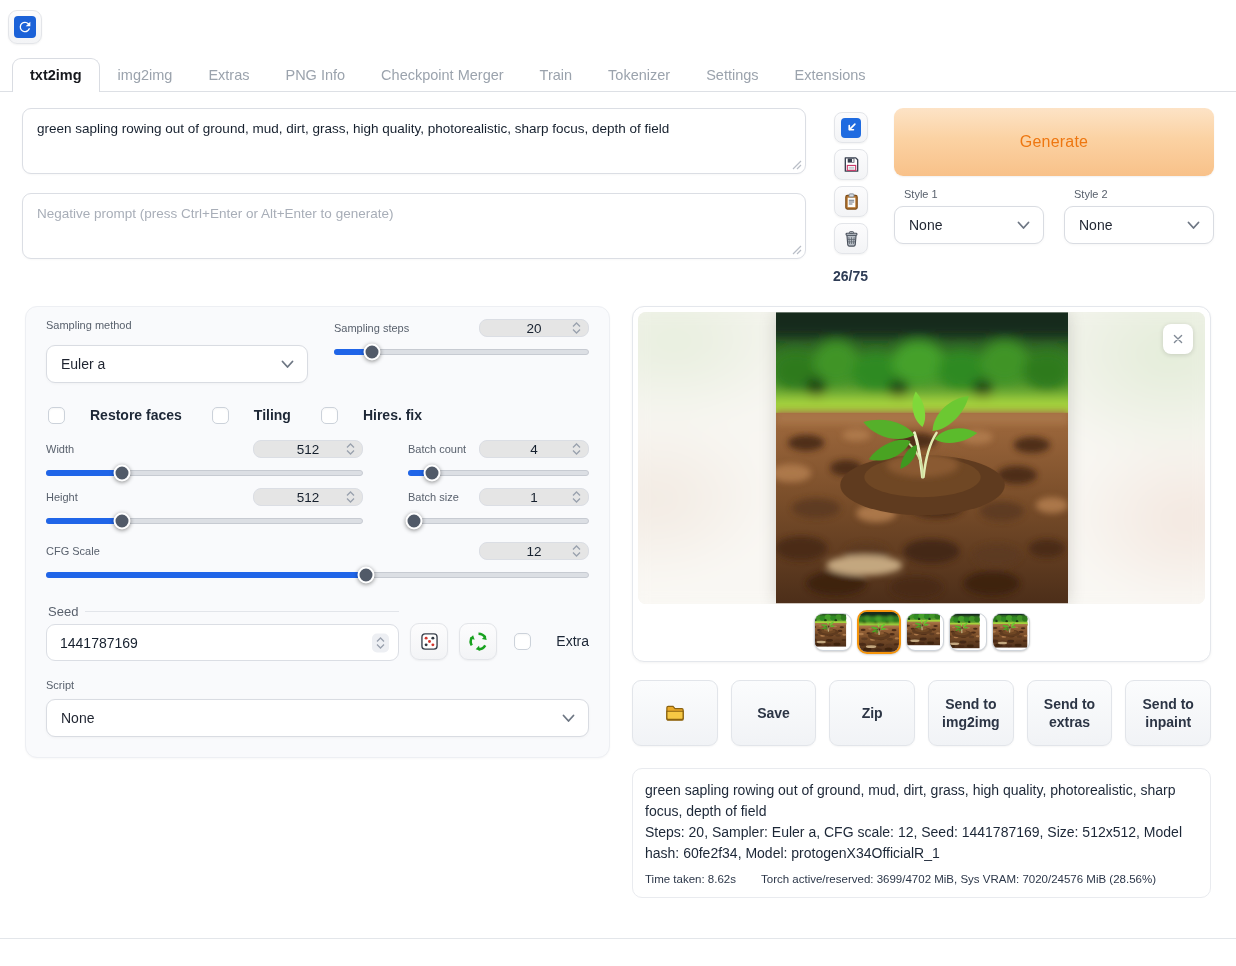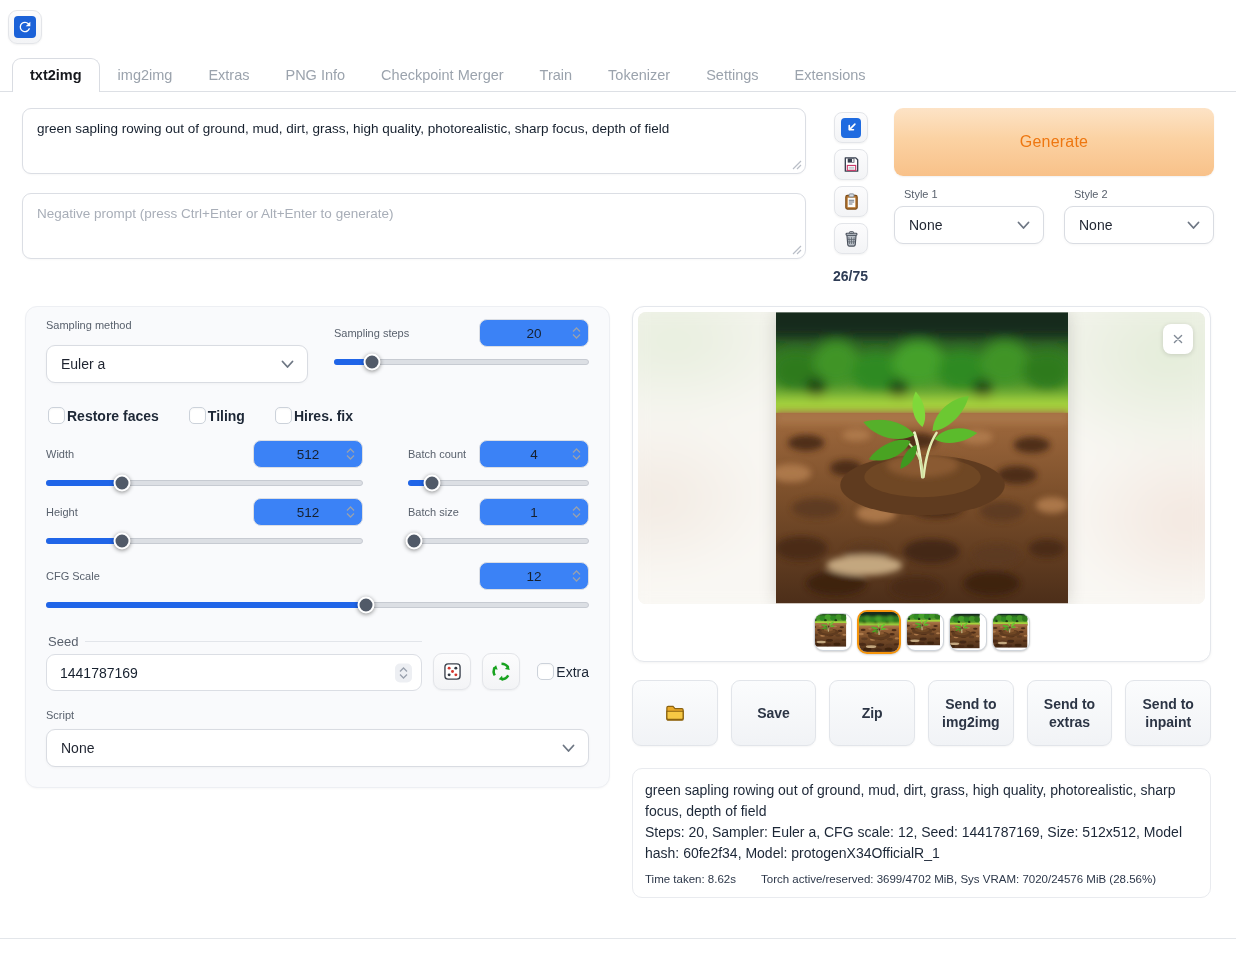--- a/index.html
+++ b/index.html
@@ -47,30 +47,30 @@
   .lbl{font-size:11px;color:#59616d}
 
   
   .main-row{display:flex;gap:22px;align-items:flex-start;padding-left:11px}
   .settings-panel{width:585px;background:#f9fafc;border:1px solid #edeff3;border-radius:12px;padding:12px 20px 20px;box-shadow:0 1px 2px rgba(0,0,0,.03)}
   .srow1{display:flex;gap:26px;margin-bottom:24px}
   .sm-col{width:262px}
   .sm-col .lbl{margin-bottom:14px}
   .ss-col{flex:1}
   .hdr{display:flex;align-items:center;justify-content:space-between;margin-bottom:6px}
-  .numbox{position:relative;display:flex;align-items:center;justify-content:center;width:110px;height:28px;background:#3b82f6;
+  .numbox{position:relative;display:flex;align-items:center;justify-content:center;width:110px;height:18px;background:#e5e5e5;
     border:1px solid #dbdee4;border-radius:8px;font-size:13.5px;color:#16202e;cursor:text}
   .numbox .spin{position:absolute;right:7px;top:50%;transform:translateY(-50%);display:flex;flex-direction:column;gap:1px;align-items:center}
   .slider{position:relative;height:18px;margin-top:6px;cursor:pointer}
   .slider::before{content:"";position:absolute;left:0;right:0;top:50%;transform:translateY(-50%);height:4px;background:#dcdfe4;border:1px solid #c7cbd2;border-radius:3px}
   .slider .fill{position:absolute;left:0;top:50%;transform:translateY(-50%);width:var(--p);height:6px;background:#2065e8;border-radius:4px}
   .slider .thumb{position:absolute;top:50%;left:var(--p);transform:translate(-50%,-50%);width:17px;height:17px;border-radius:50%;
     background:#515a68;border:2.5px solid #fff;box-shadow:0 1px 4px rgba(0,0,0,.45)}
   .checks-row{display:flex;gap:30px;margin:2px 0 16px 2px}
-  .check{display:flex;align-items:center;gap:2px;font-size:14px;color:#1d2736;font-weight:600;cursor:pointer}
+  .check{display:flex;gap:25px;font-size:14px;color:#1d2736;font-weight:600;cursor:pointer}
   .box{width:17px;height:17px;border:1px solid #ccd2da;border-radius:5px;background:#fff;box-shadow:inset 0 1px 2px rgba(0,0,0,.04);flex:none}
   .grid2{display:grid;grid-template-columns:317px 1fr;column-gap:45px;row-gap:6px}
   .cfg-sec{margin-top:12px}
   .seed-sec{margin-top:20px}
   .seed-row{display:flex;gap:11px;align-items:center}
   .seed-left{flex:1}
   .seedbox{position:relative;display:flex;align-items:center;height:37px;background:#fff;border:1px solid #dbdee4;border-radius:9px;
     padding:0 44px 0 13px;font-size:14px;color:#16202e;cursor:text}
   .seedbox .spin{position:absolute;right:9px;top:50%;transform:translateY(-50%);display:flex;flex-direction:column;gap:1px;align-items:center;
     background:#edeff3;border-radius:5px;padding:3px 4px}

